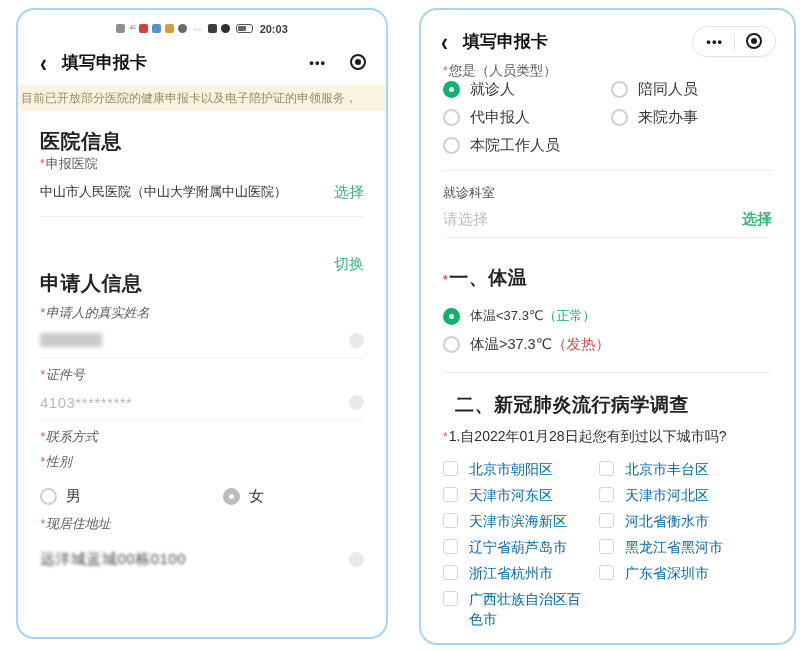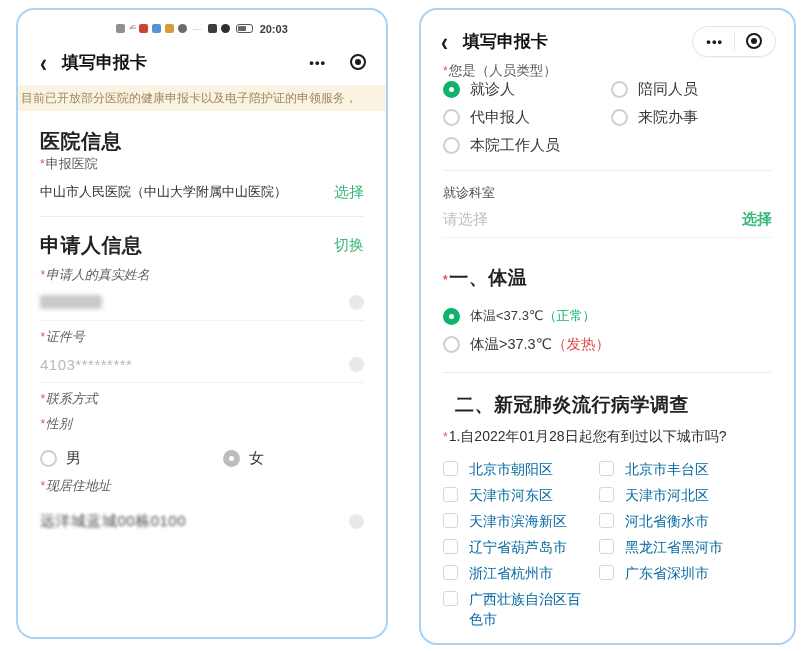--- a/index.html
+++ b/index.html
@@ -53,21 +53,21 @@
   .target{width:16px;height:16px;border:2px solid #1c1c1c;border-radius:50%;position:relative;}
   .target::after{content:"";position:absolute;left:50%;top:50%;width:6px;height:6px;margin:-3px 0 0 -3px;background:#1c1c1c;border-radius:50%;}
   .capsule{margin-left:auto;display:flex;align-items:center;height:31px;padding:0 13px;border:1px solid #e4e4e4;border-radius:16px;background:#fff;gap:11px;box-shadow:0 1px 2px rgba(0,0,0,.04);}
   .cap-div{width:1px;height:17px;background:#e6e6e6;}
 
   
   .notice{margin-top:6px;height:26px;line-height:26px;background:#faf3e1;color:#9a8a62;font-size:12px;padding:0 3px;white-space:nowrap;overflow:hidden;}
 
   
   .content{padding:0 22px;}
-  .sec-title{font-size:20px;font-weight:bold;color:var(--heading);letter-spacing:.5px;}
+  .sec-title{font-size:20px;font-weight:bold;color:var(--heading);letter-spacing:.5px;margin-top:38px;}
   .field-label{font-size:13px;color:var(--label);}
   .req{color:var(--red);margin-right:1px;font-size:12px;}
   .link{color:var(--link);font-size:15px;cursor:pointer;flex:none;}
   .divider{border-top:1px solid var(--divider);}
 
   
   .h-hosp{margin-top:17px;}
   .lbl-hosp{}
   .hosp-row{display:flex;margin-top:9px;align-items:flex-end;}
   .hosp-val{font-size:13px;color:#2f2f2f;line-height:1.55;width:282px;}

